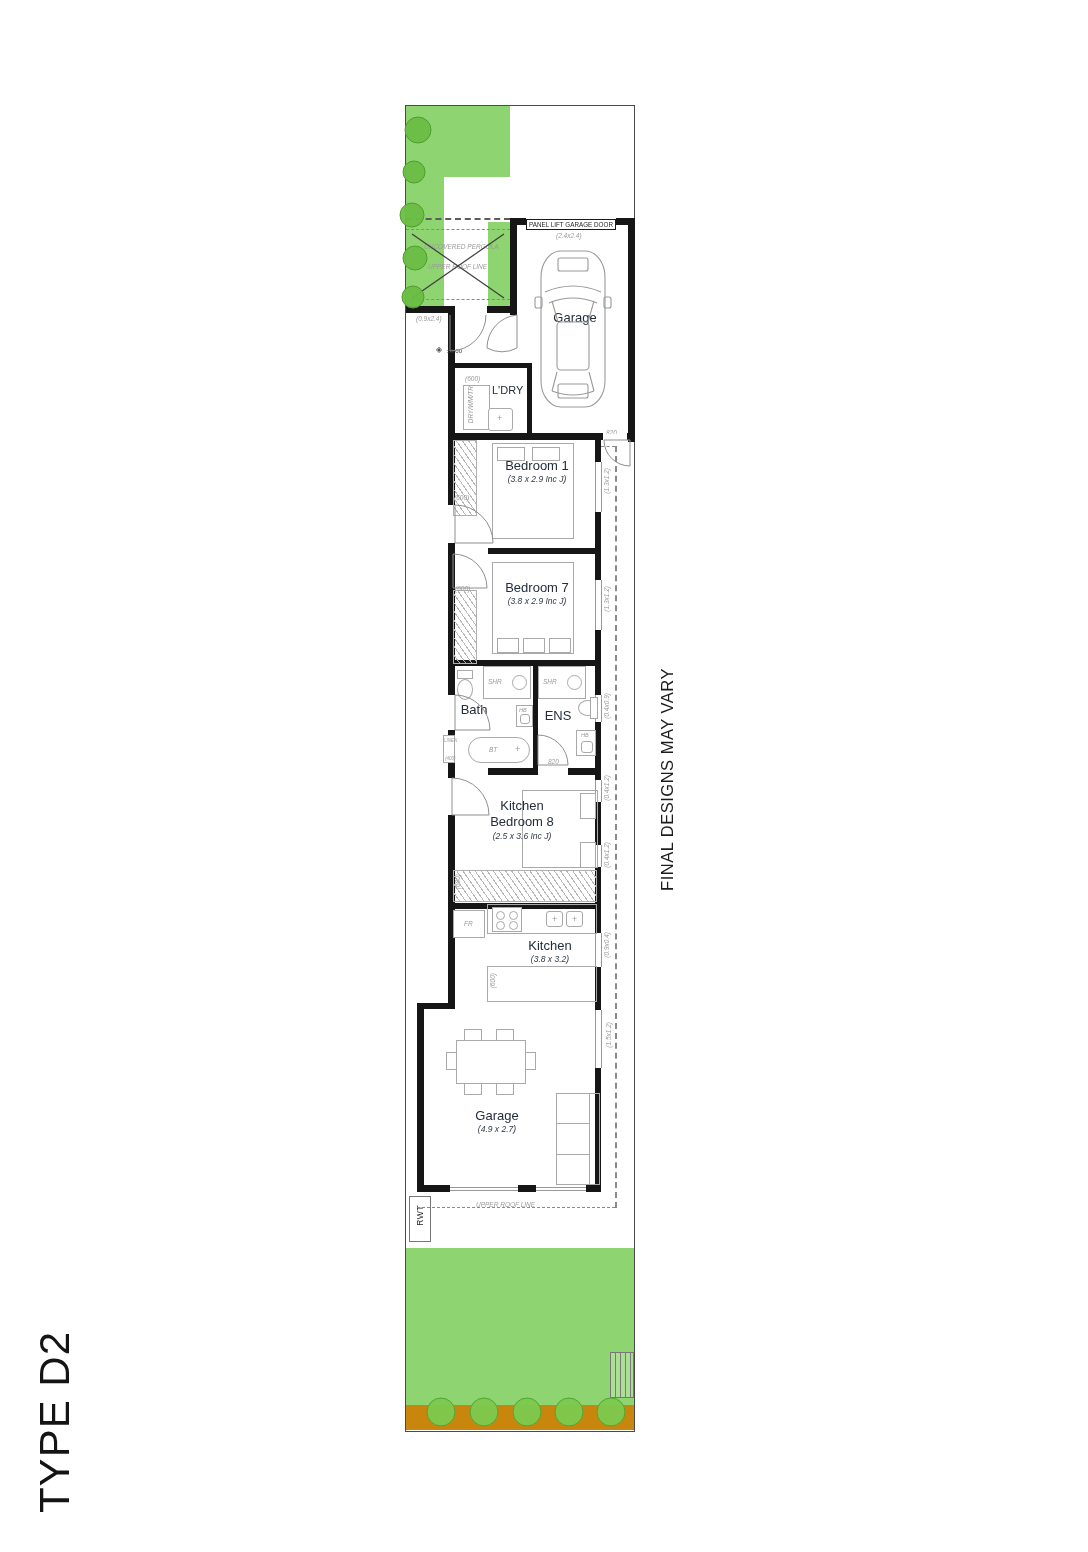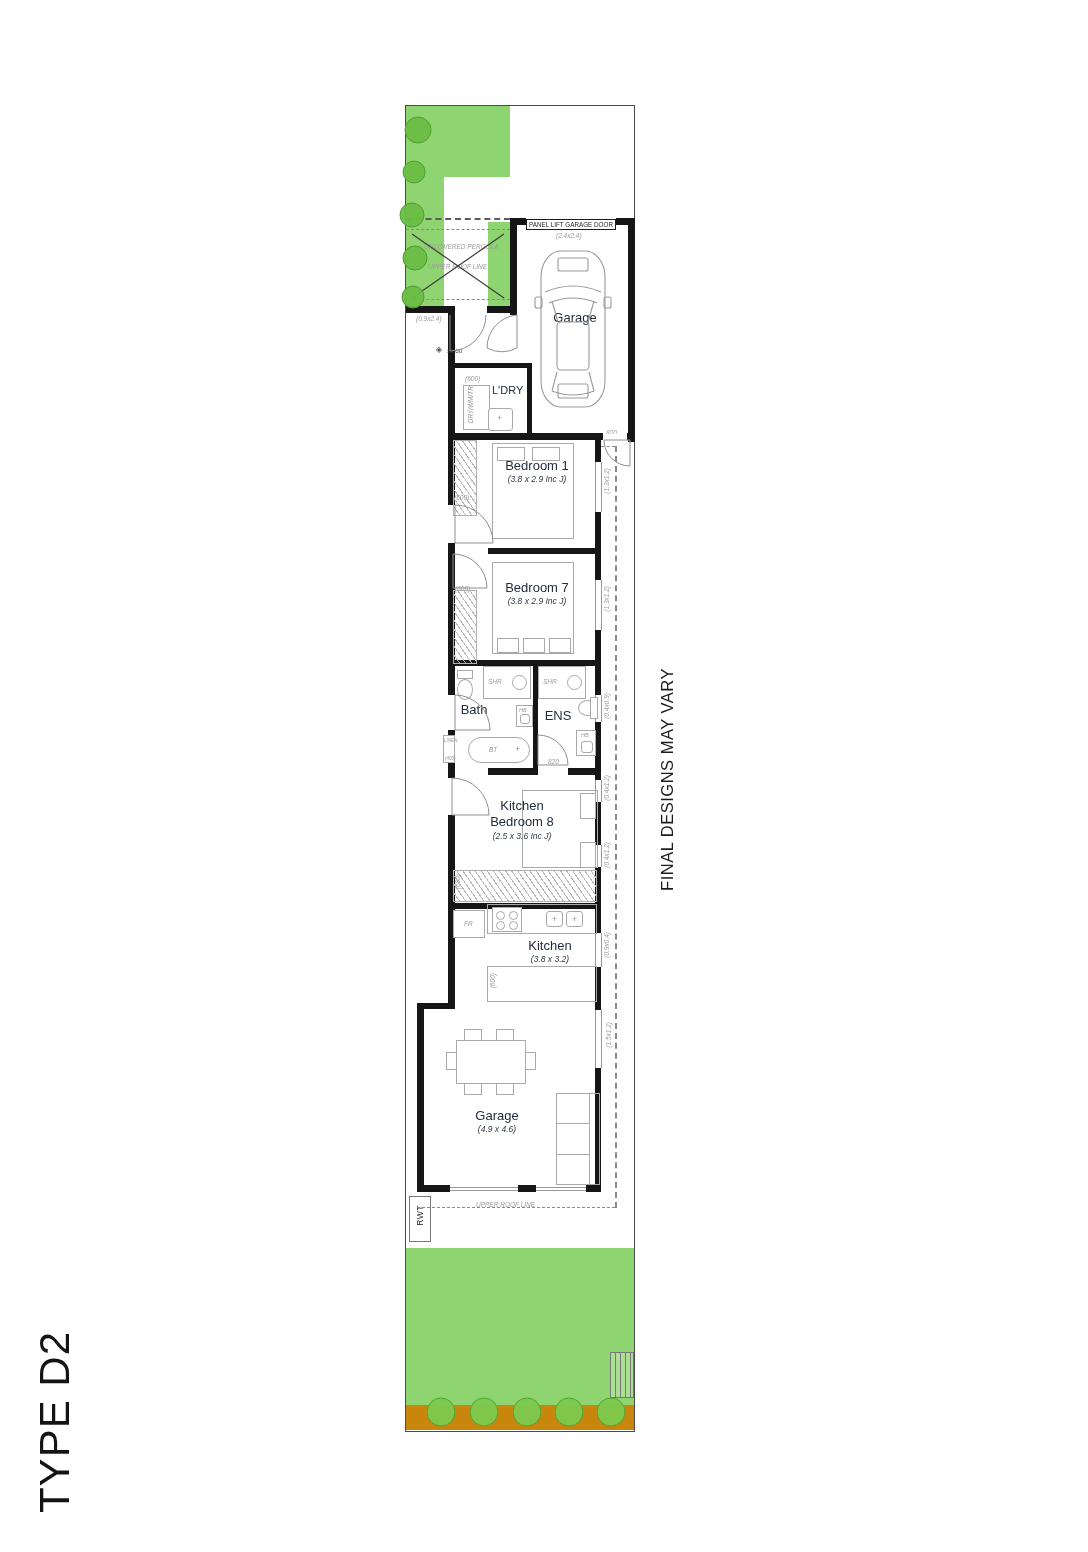--- a/index.html
+++ b/index.html
@@ -257,21 +257,21 @@
     <div class="room-size">(2.5 x 3.6 Inc J)</div>
   </div>
 
   <div class="abs" style="left:490px;top:938px;width:120px;">
     <div class="room-name">Kitchen</div>
     <div class="room-size">(3.8 x 3.2)</div>
   </div>
 
   <div class="abs" style="left:437px;top:1108px;width:120px;">
     <div class="room-name">Garage</div>
-    <div class="room-size">(4.9 x 4.6)</div>
+    <div class="room-size">(4.9 x 2.7)</div>
   </div>
 
   <svg class="abs" style="left:0;top:0;" width="1088" height="1552" viewBox="0 0 1088 1552">
 
     <g stroke="#3e3e3e" stroke-width="1.2">
       <line x1="412" y1="234" x2="504" y2="298"></line>
       <line x1="504" y1="234" x2="412" y2="298"></line>
     </g>
 
     <g fill="none" stroke="#9a9a9a" stroke-width="1.1">

